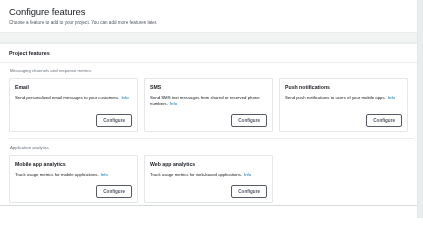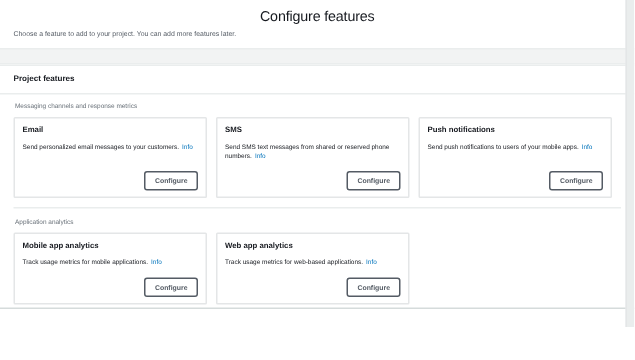--- a/index.html
+++ b/index.html
@@ -42,21 +42,20 @@
     padding: 6px 9px 6px 9px;
     background: #ffffff;
   }
 
   .page-title {
     font-size: 9.5px;
     font-weight: 400;
     line-height: 11px;
     color: #16191f;
     letter-spacing: -0.1px;
-    text-align: center;
   }
 
   .page-subtitle {
     margin-top: 3px;
     font-size: 4.6px;
     line-height: 6px;
     color: #545b64;
   }
 
   

